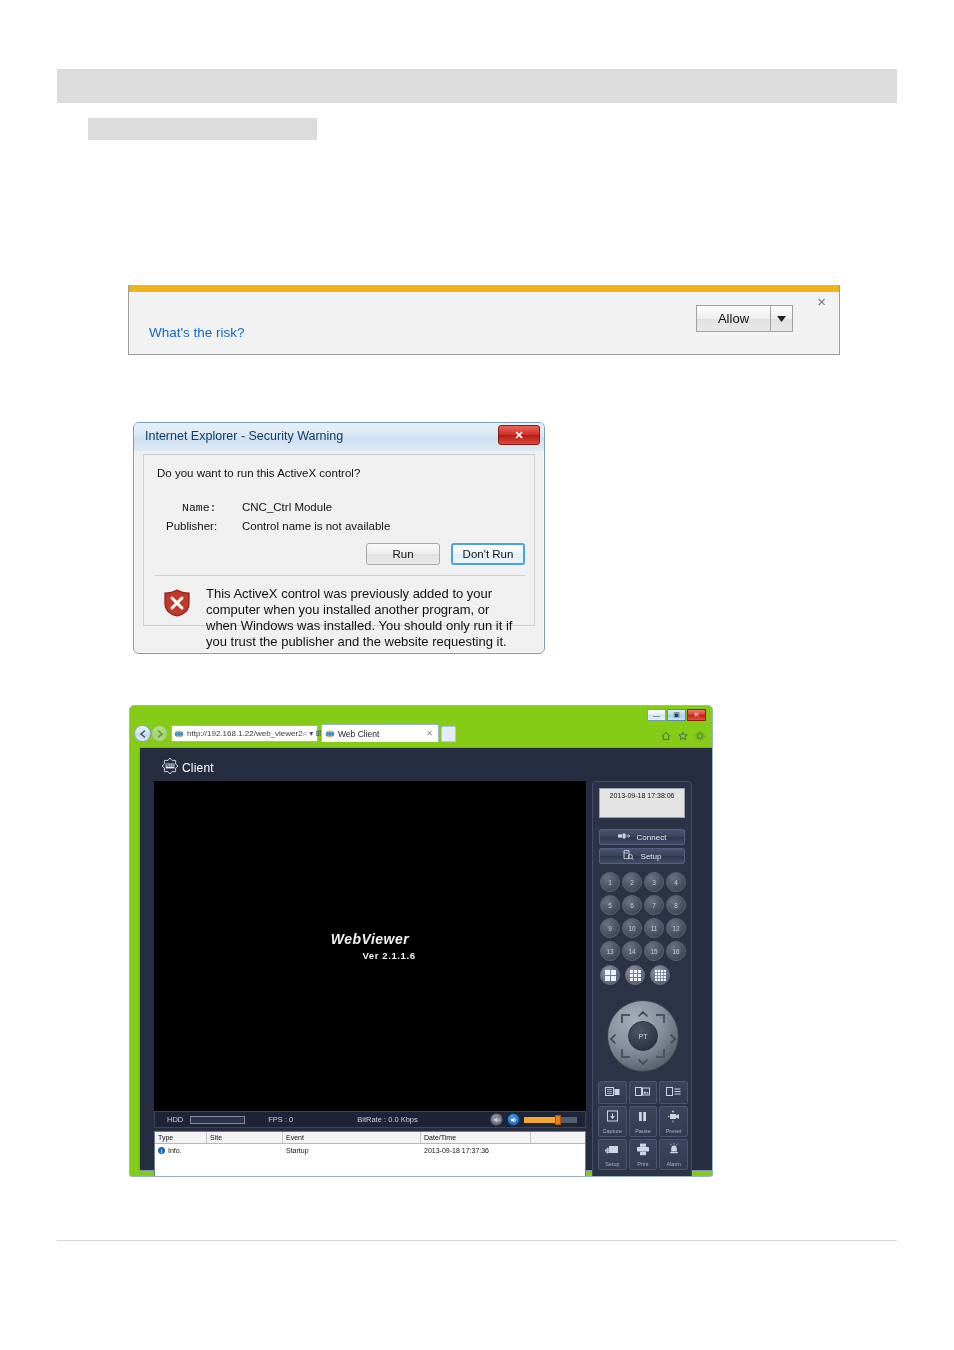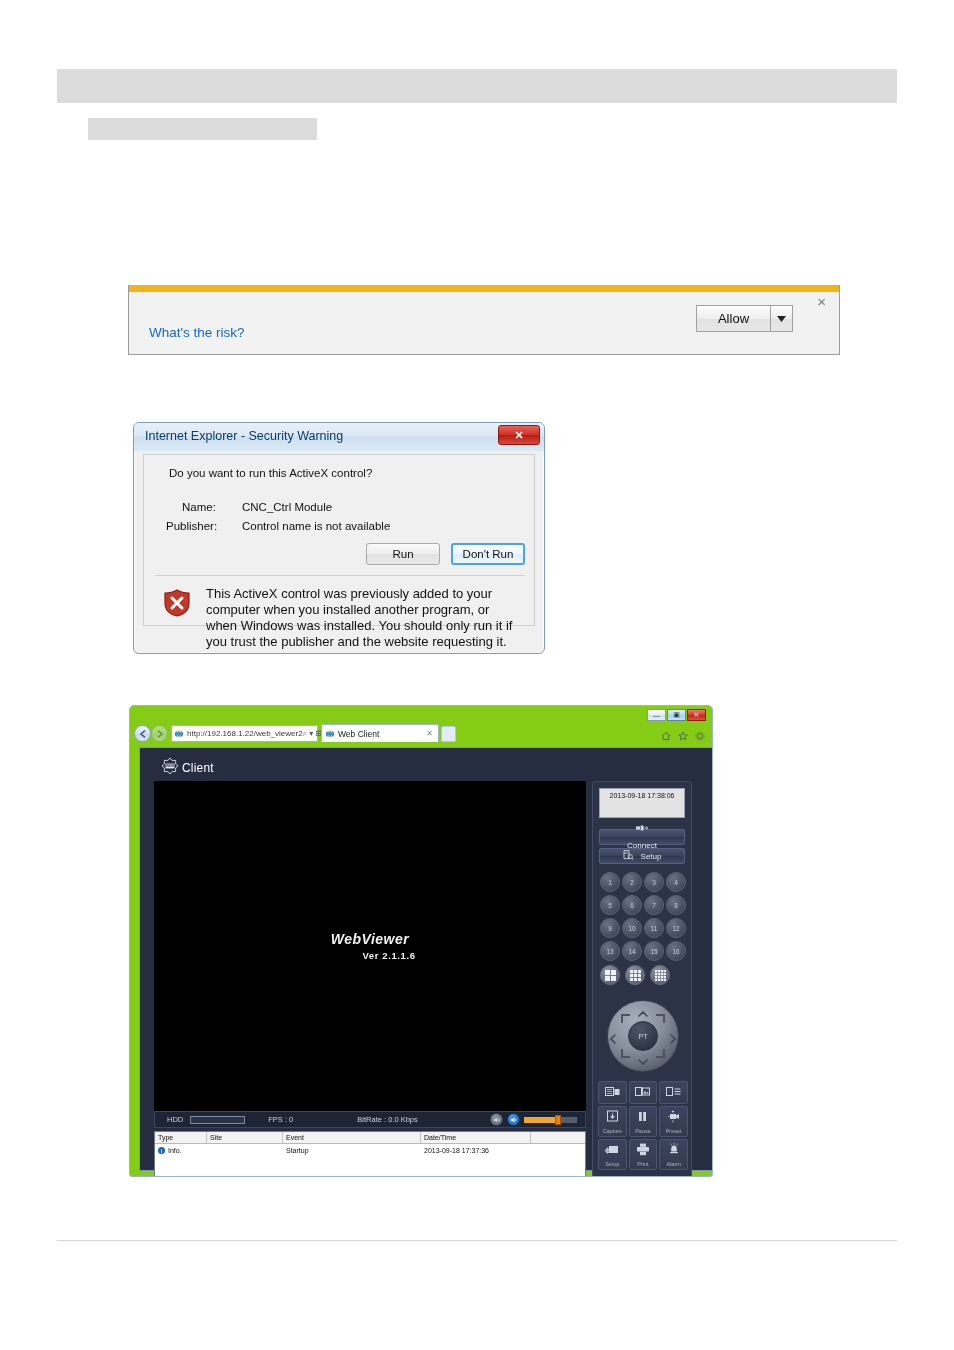--- a/index.html
+++ b/index.html
@@ -105,23 +105,23 @@
     cursor: pointer;
   }
   .ax-body {
     position: absolute; left: 9px; top: 31px;
     width: 392px; height: 172px;
     background: #f0f0f0;
     border: 1px solid #cfcfcf;
   }
   .ax-q {
     position: absolute; left: 13px; top: 12px;
-    font-size: 11.5px; color: #111; margin-left: 12px;
-  }
-  .ax-name-lbl { position: absolute; left: 38px; top: 46px; font-size: 11.5px; color: #111; }
+    font-size: 11.5px; color: #111;
+  }
+  .ax-name-lbl { position: absolute; left: 38px; top: 46px; font-size: 11.5px; color: #111; font-family: Liberation Mono, monospace; }
   .ax-name-val { position: absolute; left: 98px; top: 46px; font-size: 11.5px; color: #111; }
   .ax-pub-lbl  { position: absolute; left: 22px; top: 65px; font-size: 11.5px; color: #111; }
   .ax-pub-val  { position: absolute; left: 98px; top: 65px; font-size: 11.5px; color: #111; }
 
   .ax-btn {
     position: absolute; top: 88px;
     width: 74px; height: 22px;
     font-size: 11.5px; color: #111;
     display: flex; align-items: center; justify-content: center;
     background: linear-gradient(to bottom,#fafafa 0%,#eeeeee 48%,#e0e0e0 50%,#eaeaea 100%);
@@ -331,21 +331,21 @@
   .pnl-btn {
     position: absolute; left: 6px;
     width: 86px; height: 16px;
     background: linear-gradient(to bottom,#4a5472 0%,#39415a 50%,#2f3750 51%,#414a66 100%);
     border: 1px solid #556080;
     border-radius: 2px;
     display: flex; align-items: center; justify-content: center; gap: 7px;
     font-size: 8px; color: #e6e9f0;
     cursor: pointer;
   }
-  .pnl-btn-connect { top: 47px; flex-direction: column; }
+  .pnl-btn-connect { top: 47px; }
   .pnl-btn-search  { top: 66px; }
 
   .pnl-channels {
     position: absolute; left: 7px; top: 90px;
     width: 86px;
     display: grid; grid-template-columns: repeat(4, 1fr);
     gap: 3px 2px;
   }
   .ch-btn {
     width: 20px; height: 20px; border-radius: 50%;

